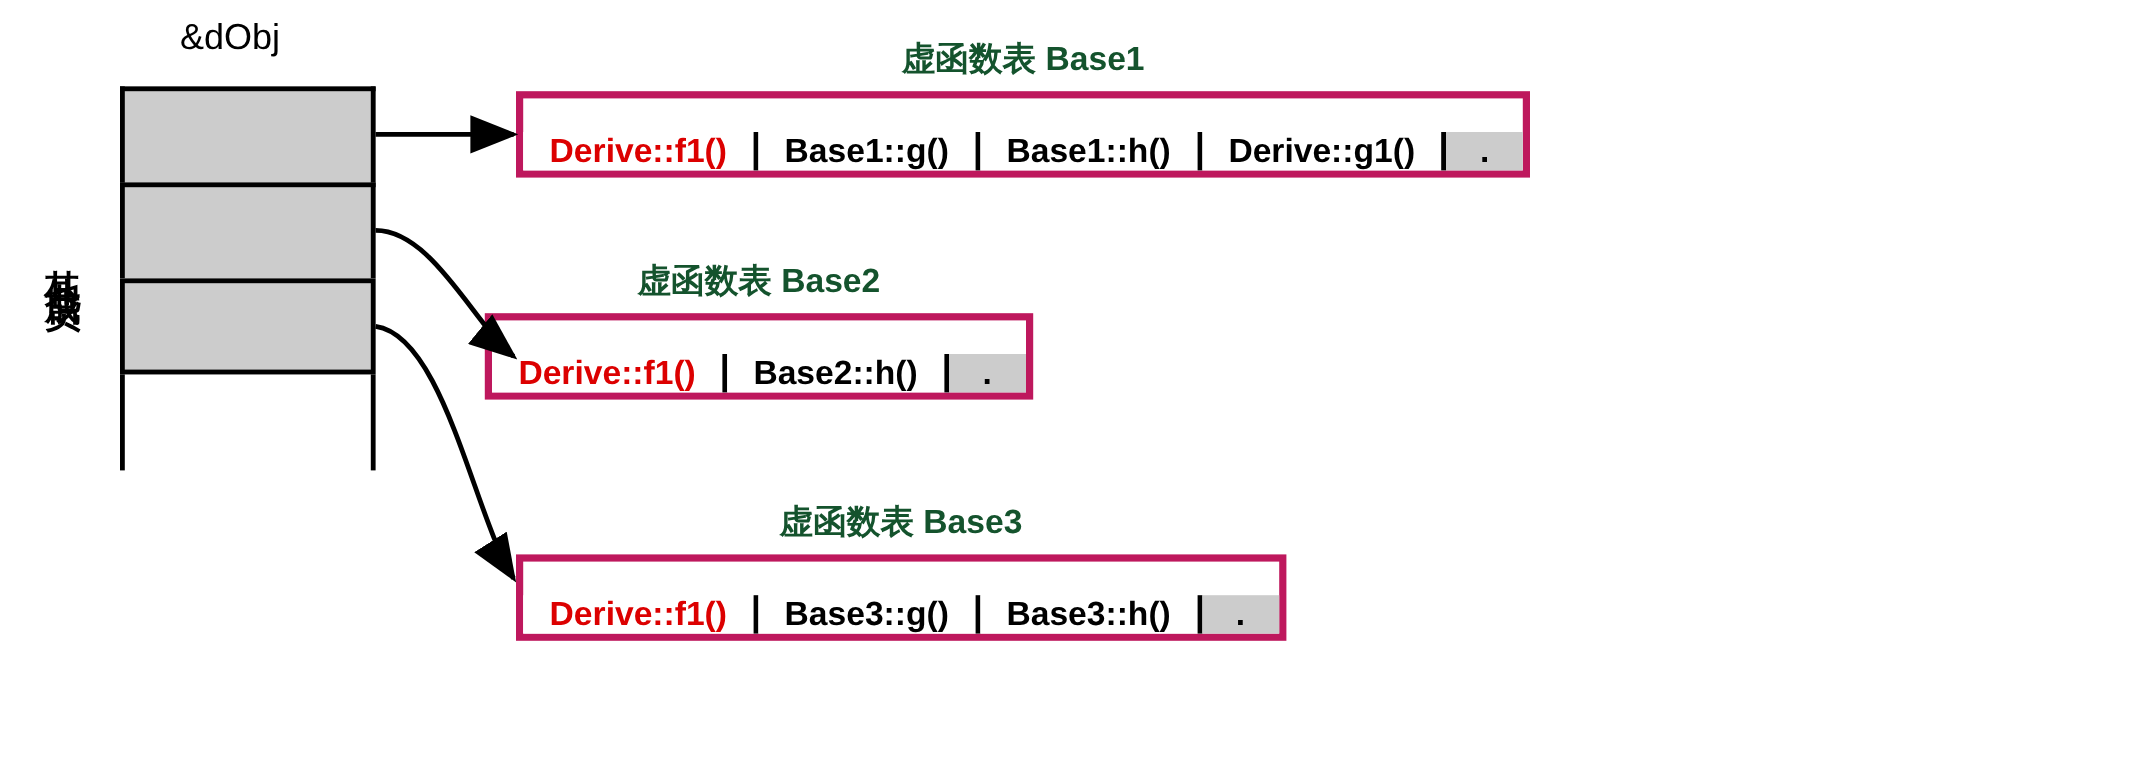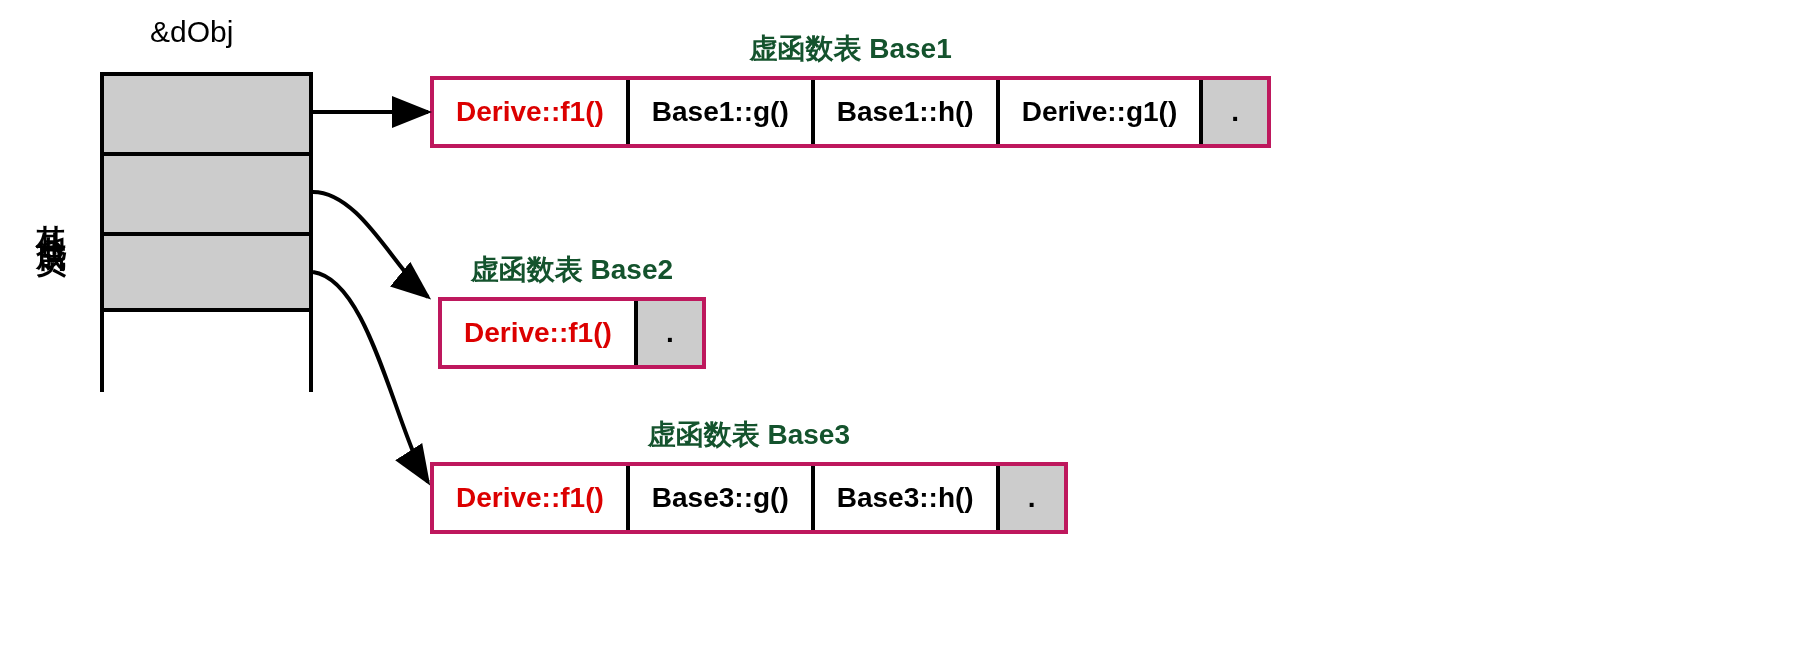--- a/index.html
+++ b/index.html
@@ -70,22 +70,23 @@
   }
   .vtable-title {
     font-size: 28px;
     font-weight: bold;
     color: #14532d;
     text-align: center;
     margin-bottom: 8px;
   }
   .vtable-row {
     display: flex;
-    border: 4px solid #be185d;
+    border: 6px solid #be185d;
     height: 72px;
+    align-items: flex-end;
   }
   .vtable-cell {
     border-right: 4px solid #000;
     padding: 0 22px;
     display: flex;
     align-items: center;
     justify-content: center;
     font-size: 28px;
     font-weight: bold;
     color: #000000;
@@ -93,21 +94,21 @@
     white-space: nowrap;
   }
   .vtable-cell.red { color: #dc0000; }
   .vtable-cell.end {
     background: #ccc;
     border-right: none;
     width: 64px;
     padding: 0;
   }
   .vt1 { left: 430px; top: 30px; }
-  .vt2 { left: 438px; top: 215px; margin-top: 36px; }
+  .vt2 { left: 404px; top: 215px; }
   .vt3 { left: 430px; top: 416px; }
   svg.arrows {
     position: absolute;
     left: 0;
     top: 0;
     width: 1795px;
     height: 653px;
     pointer-events: none;
   }
 </style>
@@ -136,20 +137,21 @@
     <div class="vtable-cell">Base1::h()</div>
     <div class="vtable-cell">Derive::g1()</div>
     <div class="vtable-cell end">.</div>
   </div>
 </div>
 
 <div class="vtable-block vt2">
   <div class="vtable-title">虚函数表 Base2</div>
   <div class="vtable-row">
     <div class="vtable-cell red">Derive::f1()</div>
+    <div class="vtable-cell">Base2::h()</div>
     <div class="vtable-cell end">.</div>
   </div>
 </div>
 
 <div class="vtable-block vt3">
   <div class="vtable-title">虚函数表 Base3</div>
   <div class="vtable-row">
     <div class="vtable-cell red">Derive::f1()</div>
     <div class="vtable-cell">Base3::g()</div>
     <div class="vtable-cell">Base3::h()</div>

